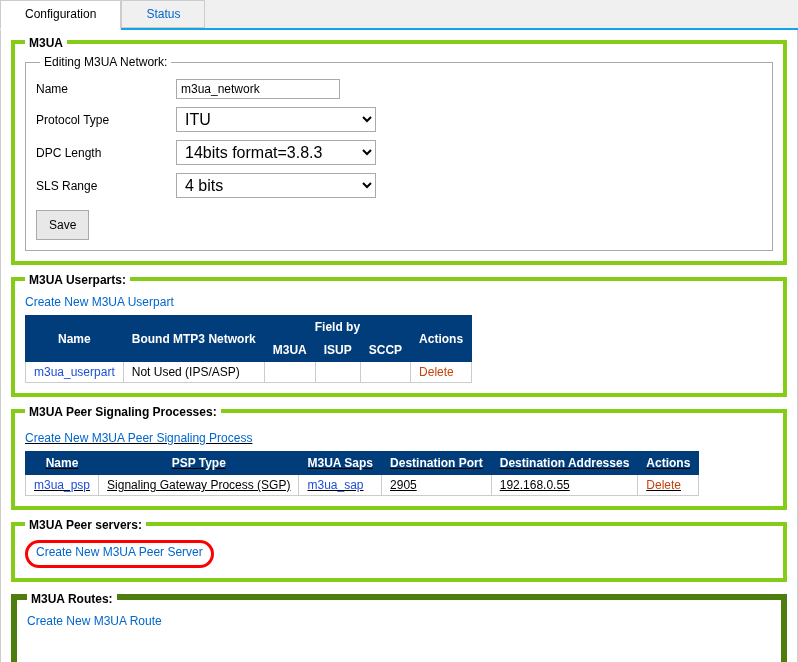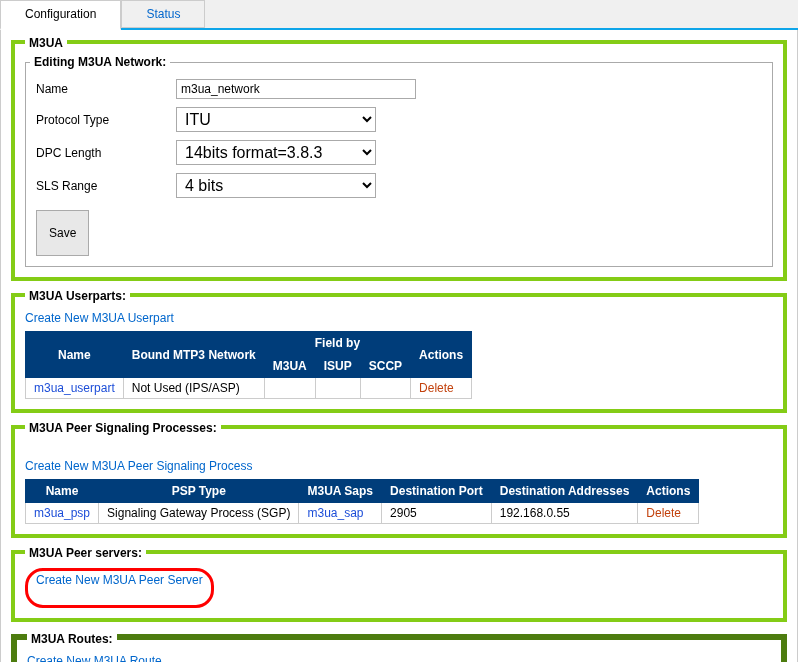--- a/index.html
+++ b/index.html
@@ -50,54 +50,54 @@
       top: -8px;
       left: 10px;
     }
     .sub-section-box {
       border: 1px solid #aaa;
       margin-top: 6px;
       padding: 8px 10px 10px 10px;
       position: relative;
     }
     .sub-section-title {
-      font-weight: bold;
+      font-weight: normal;
       font-size: 12px;
       background: #fff;
       padding: 0 4px;
       position: absolute;
       top: -8px;
-      left: 4px;
+      left: 14px;
     }
     .form-row {
       display: flex;
       align-items: center;
       margin-bottom: 8px;
     }
     .form-label {
       width: 140px;
       font-size: 12px;
     }
     .form-input {
       border: 1px solid #aaa;
       padding: 2px 4px;
       font-size: 12px;
-      width: 240px;
+      width: 164px;
     }
     .form-select {
       border: 1px solid #aaa;
       padding: 2px 4px;
       font-size: 16px;
       width: 200px;
       background: #fff;
     }
     .save-btn {
       border: 1px solid #aaa;
       background: #e8e8e8;
-      padding: 15px 12px;
+      padding: 7px 12px;
       font-size: 12px;
       cursor: pointer;
       margin-top: 4px;
     }
     .create-link {
       color: #0066cc;
       text-decoration: none;
       font-size: 12px;
       display: block;
       margin-bottom: 6px;
@@ -215,21 +215,21 @@
             <td></td>
             <td><a class="delete-link" href="#">Delete</a></td>
           </tr>
         </tbody>
       </table>
     </div>
   </div>
 
   <div class="section-box">
     <span class="section-title">M3UA Peer Signaling Processes:</span>
-    <div style="margin-top:22px;">
+    <div style="margin-top:10px;text-decoration:underline;">
       <a class="create-link" href="#">Create New M3UA Peer Signaling Process</a>
       <table>
         <thead>
           <tr>
             <th>Name</th>
             <th>PSP Type</th>
             <th>M3UA Saps</th>
             <th>Destination Port</th>
             <th>Destination Addresses</th>
             <th>Actions</th>
@@ -245,21 +245,21 @@
             <td><a class="delete-link" href="#">Delete</a></td>
           </tr>
         </tbody>
       </table>
     </div>
   </div>
 
   <div class="section-box">
     <span class="section-title">M3UA Peer servers:</span>
     <div style="margin-top:6px; display:inline-block; border: 3px solid red; border-radius: 18px; padding: 2px 8px;">
-      <a class="create-link" href="#" style="margin-bottom:16px;">Create New M3UA Peer Server</a>
+      <a class="create-link" href="#" style="margin-bottom:4px;">Create New M3UA Peer Server</a>
     </div>
   </div>
 
   <div class="routes-box">
     <span class="section-title">M3UA Routes:</span>
     <div style="margin-top:6px;">
       <a class="create-link" href="#">Create New M3UA Route</a>
     </div>
   </div>
 

